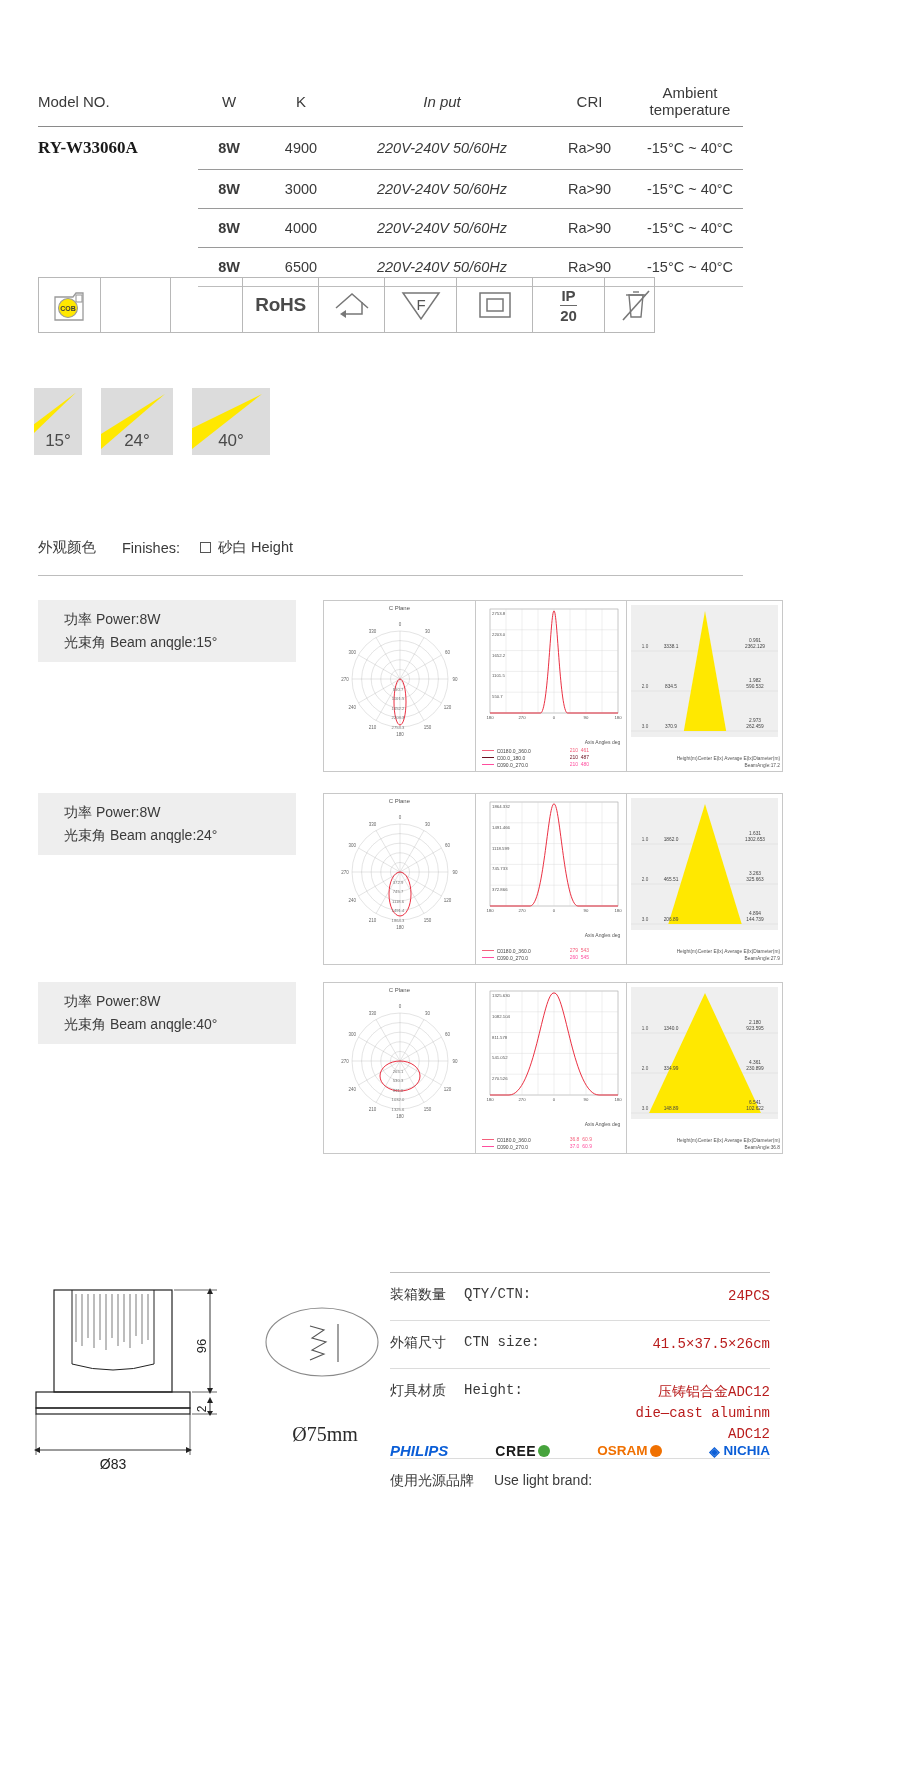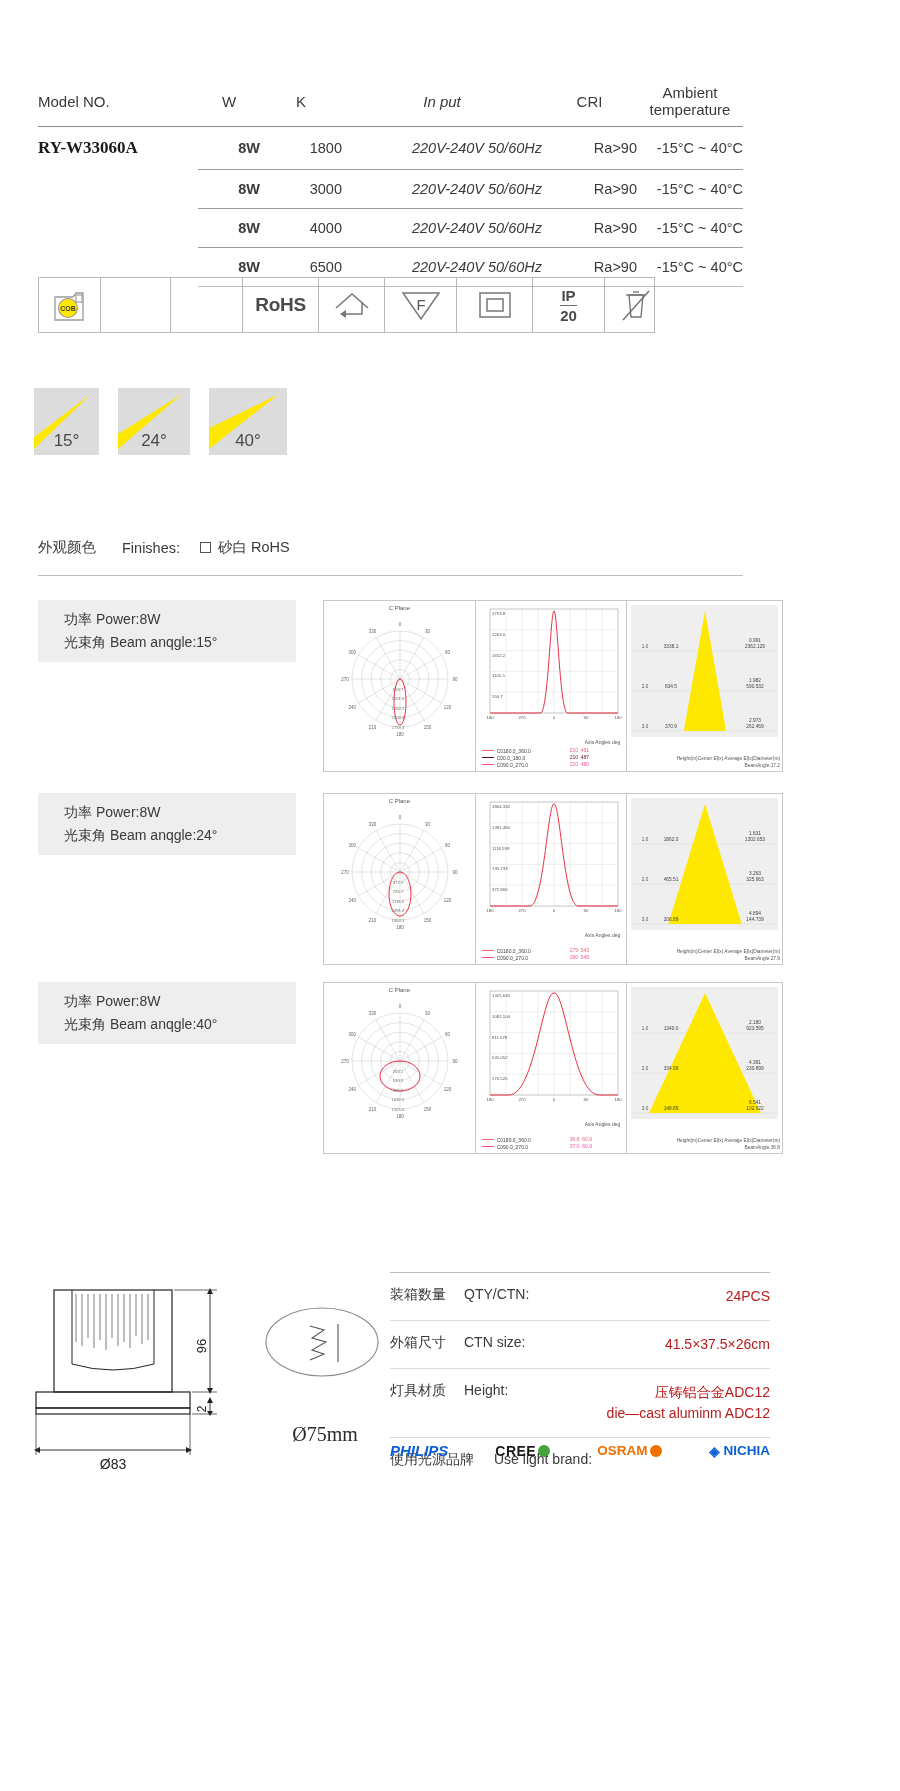--- a/index.html
+++ b/index.html
@@ -19,21 +19,21 @@
   .spec-table th {
     font-weight:400; font-size:15px; color:#3a3a3a;
     padding:4px 0 8px 0; text-align:center;
     border-bottom:1.5px solid #8a8a8a;
   }
   .spec-table th.model-col { text-align:left; }
   .spec-table td {
     font-size:14.5px; color:#3a3a3a; text-align:center;
     padding:11px 0 11px 0;
   }
-  .spec-table tbody tr td { border-bottom:1.5px solid #9a9a9a;text-align:right; }
+  .spec-table tbody tr td { border-bottom:1.5px solid #9a9a9a; }
   .spec-table tbody tr:last-child td { border-bottom:1.5px solid #bdbdbd; }
   .spec-table td.model-col {
     text-align:left; font-family:"Liberation Serif", serif;
     font-weight:bold; font-size:17px; color:#1a1a1a;
     border-bottom:none !important;
   }
   .spec-table td.w-col { font-weight:bold; font-size:14.5px; }
   .col-model { width:160px; } .col-w { width:62px; } .col-k { width:82px; }
   .col-in { width:200px;font-style:italic; } .col-cri { width:95px; } .col-amb { width:auto; }
 
@@ -54,21 +54,21 @@
   .c-sq { width:76px; } .c-ip { width:72px; } .c-bin { width:62px; }
   .rohs-txt { font-size:19px; font-weight:bold; color:#4a4a4a; letter-spacing:-.3px; }
   .ip-box { text-align:center; line-height:1; }
   .ip-top { font-size:15px; font-weight:bold; color:#4a4a4a; padding-bottom:2px;
             border-bottom:1.6px solid #6a6a6a; display:block; }
   .ip-bot { font-size:15px; font-weight:bold; color:#4a4a4a; padding-top:2px; display:block;text-align:right; }
 
   
   .beam-row { position:absolute; left:34px; top:388px; display:flex; gap:19px; }
   .beam-card {
-    width:65px; height:67px; background:#dcdcdc;
+    width:48px; height:67px; background:#dcdcdc;
     position:relative; overflow:hidden;
   }
   .beam-card .cone { position:absolute; inset:0; }
   .beam-card .lbl {
     position:absolute; left:0; right:0; bottom:4px;
     text-align:center; font-size:17px; color:#4a4a4a;
   }
   .beam-card.w2 { width:72px; } .beam-card.w3 { width:78px; }
 
   
@@ -122,21 +122,21 @@
   .dim-cut { position:absolute; left:250px; top:1290px; width:150px; height:180px; }
   .cut-lbl {
     position:absolute; left:0; right:0; bottom:24px; text-align:center;
     font-size:20px; color:#2a2a2a; font-family:Liberation Serif, serif;
   }
 
   
   .pack { position:absolute; left:390px; top:1272px; width:380px; }
   .pack-rule { border-top:1.4px solid #bdbdbd; }
   .pack-row { display:flex; align-items:flex-start; padding:13px 0 13px 0;
-              border-bottom:1.4px solid #dcdcdc; }
+              border-bottom:1.4px solid #dcdcdc;font-family:Liberation Mono, monospace; }
   .pack-row:last-of-type { border-bottom:1.4px solid #dcdcdc; }
   .pk-cn { width:74px; font-size:14px; color:#3a3a3a; flex:none; }
   .pk-en { width:130px; font-size:14px; color:#3a3a3a; flex:none; }
   .pk-val { flex:1; text-align:right; font-size:14px; color:#b91c1c; line-height:1.5; }
   .brand-row { display:flex; align-items:flex-start; padding:13px 0 0 0; }
   .brands {
     position:absolute; left:390px; top:1442px; width:380px;
     display:flex; align-items:center; justify-content:space-between;gap:16px;
   }
   .brand {
@@ -167,21 +167,21 @@
         <th class="col-k">K</th>
         <th class="col-in">In put</th>
         <th class="col-cri">CRI</th>
         <th class="col-amb">Ambient temperature</th>
       </tr>
     </thead>
     <tbody id="spec-body">
         <tr>
           <td class="model-col col-model">RY-W33060A</td>
           <td class="w-col col-w">8W</td>
-          <td class="col-k">1800</td>
+          <td class="col-k">4900</td>
           <td class="col-in">220V-240V 50/60Hz</td>
           <td class="col-cri">Ra&gt;90</td>
           <td class="col-amb">-15°C ~ 40°C</td>
         </tr>
         <tr>
           <td class="model-col col-model"></td>
           <td class="w-col col-w">8W</td>
           <td class="col-k">3000</td>
           <td class="col-in">220V-240V 50/60Hz</td>
           <td class="col-cri">Ra&gt;90</td>
@@ -296,21 +296,21 @@
       </svg>
       <div class="lbl">40°</div>
     </div>
   </div>
 
 <div class="finishes">
   <div class="fin-line">
     <span class="fin-cn">外观颜色</span>
     <span class="fin-lbl">Finishes:</span>
     <span class="fin-box"></span>
-    <span>砂白 RoHS</span>
+    <span>砂白 Height</span>
   </div>
   <div class="fin-rule"></div>
 </div>
 
 <div class="photo-block pb1">
   <div class="pb-label">
     <div>功率 Power:8W</div>
     <div>光束角 Beam anqgle:15°</div>
   </div>
   <div class="pb-charts" id="charts-0">

